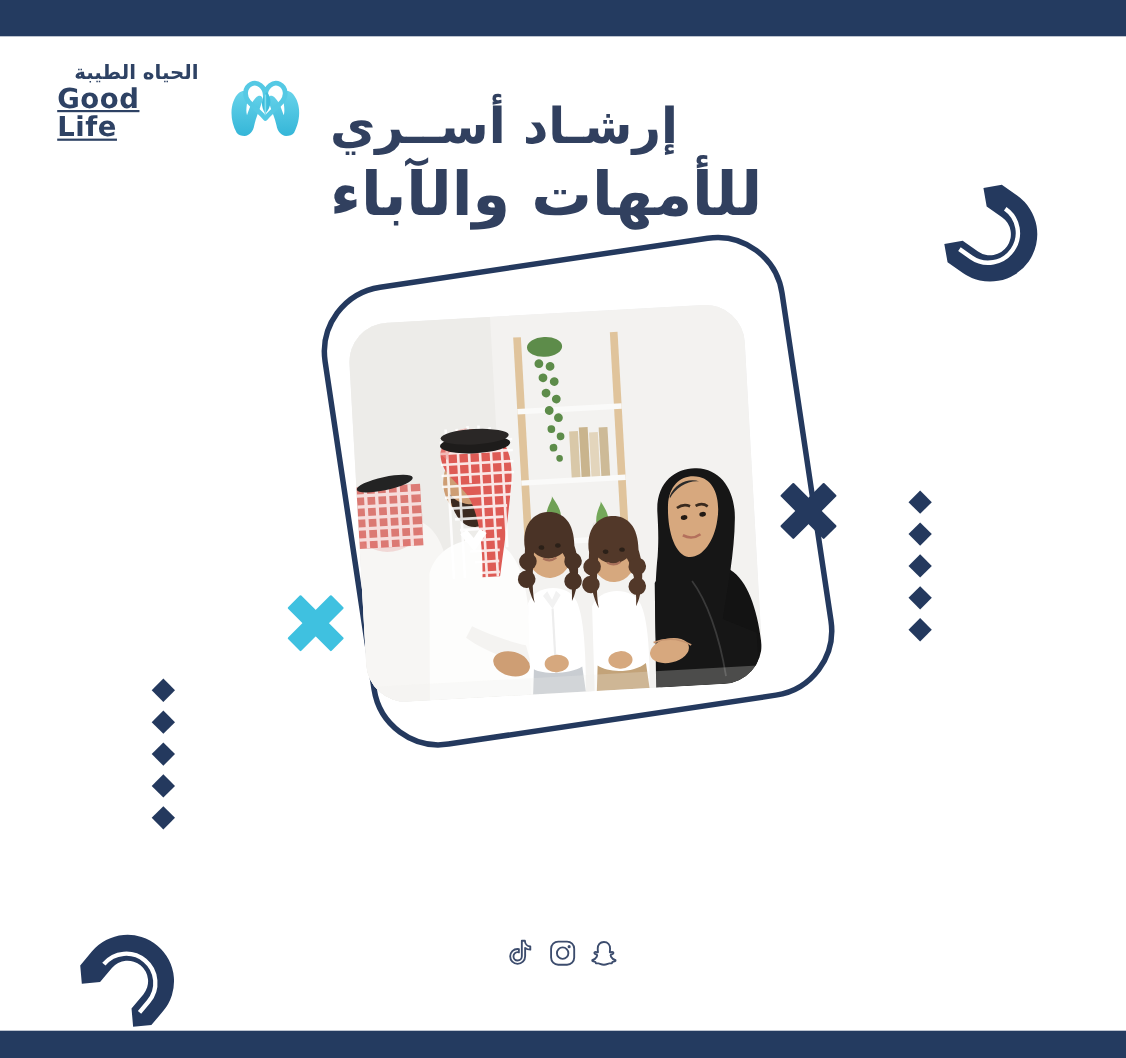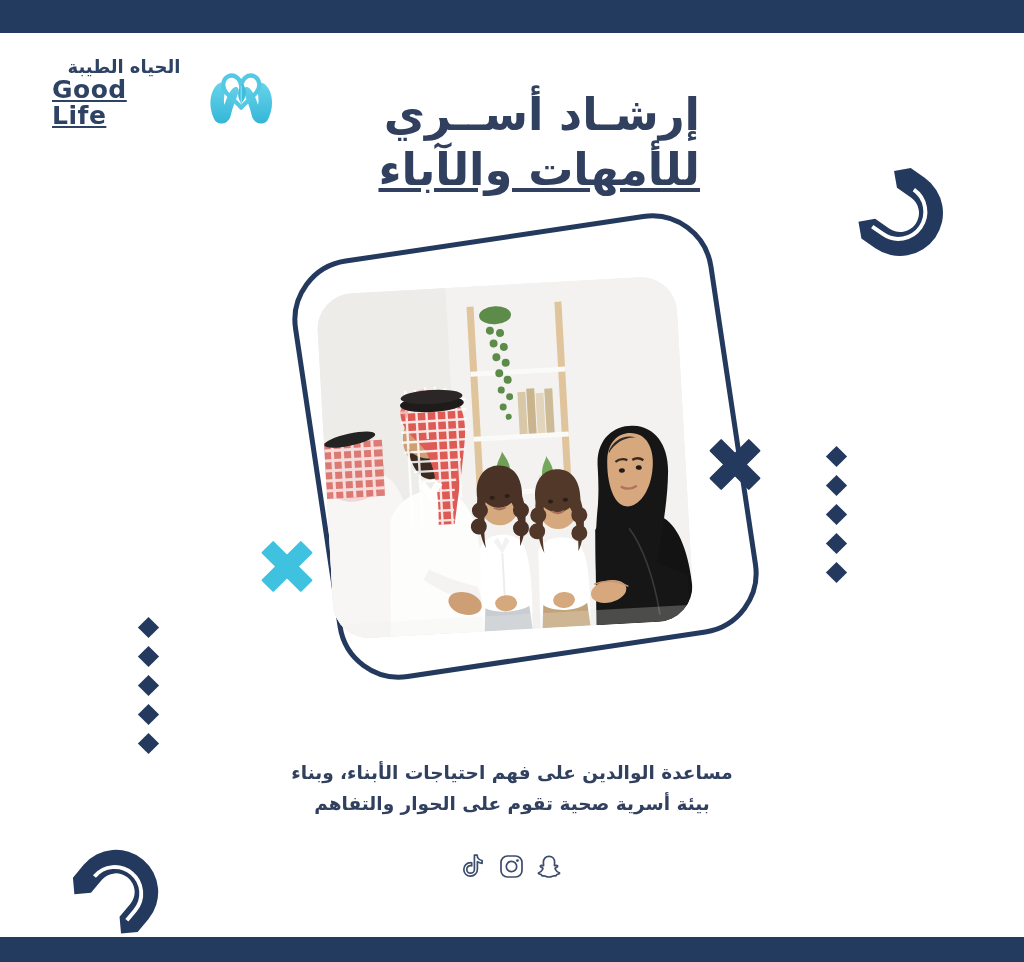--- a/index.html
+++ b/index.html
@@ -62,29 +62,29 @@
     letter-spacing: 0.5px;
     text-decoration: underline;
   }
   .logo-mark { width: 78px; height: 78px; display:block; }
 
   
   .headline {
     position: absolute;
     left: 300px; top: 88px;
     width: 400px;
-    text-align: right;
+    text-align: left;
     direction: rtl;
     color: #31405F;
     font-weight: 700;
     line-height: 1.22;
     letter-spacing: -0.5px;
   }
   .headline .l1 { display:block; font-size: 45px; white-space: nowrap; }
-  .headline .l2 { display:block; font-size: 45px; white-space: nowrap; text-decoration: underline; }
+  .headline .l2 { display:block; font-size: 55px; white-space: nowrap; }
 
   
   .collage {
     position: absolute;
     left: 255px; top: 200px;
     width: 530px; height: 560px;
   }
   
   .frame-outline {
     position: absolute;
@@ -403,24 +403,20 @@
   </div>
   <div class="arc arc-bl">
     <svg viewBox="0 0 110 110" width="108" height="108">
       <g transform="rotate(40 55 55)">
         <path d="M12 55 A43 43 0 0 1 98 55 L98 72 L86 84 L74 72 L74 55 A19 19 0 0 0 36 55 L36 72 L24 84 L12 72 Z" fill="#24395E"></path>
         <path d="M28 57 A27 27 0 0 1 82 57 L82 70" fill="none" stroke="#FFFFFF" stroke-width="4"></path>
       </g>
     </svg>
   </div>
 
-  <div class="subtitle">
-    <span>مساعدة الوالدين على فهم احتياجات الأبناء، وبناء</span>
-    <span>بيئة أسرية صحية تقوم على الحوار والتفاهم</span>
-  </div>
 
   <div class="social">
     <a href="#">
       <svg width="24" height="26" viewBox="0 0 24 26">
         <path d="M15.2 2.2 C15.2 5.0 17.3 7.2 20.1 7.5 L20.1 10.3 C18.4 10.3 16.7 9.7 15.4 8.7 L15.4 16.3 C15.4 20.2 12.3 23.2 8.5 23.2 C4.7 23.2 1.8 20.2 1.8 16.4 C1.8 12.7 4.8 9.7 8.5 9.7 C8.9 9.7 9.3 9.7 9.7 9.8 L9.7 12.8 C9.3 12.7 8.9 12.6 8.5 12.6 C6.4 12.6 4.8 14.3 4.8 16.4 C4.8 18.5 6.4 20.2 8.5 20.2 C10.6 20.2 12.4 18.5 12.4 16.4 L12.4 2.2 Z" fill="none" stroke="#3C4C6D" stroke-width="1.7" stroke-linejoin="round"></path>
       </svg>
     </a>
     <a href="#">
       <svg width="25" height="25" viewBox="0 0 25 25">
         <rect x="2" y="2" width="21" height="21" rx="6.5" fill="none" stroke="#3C4C6D" stroke-width="1.7"></rect>

